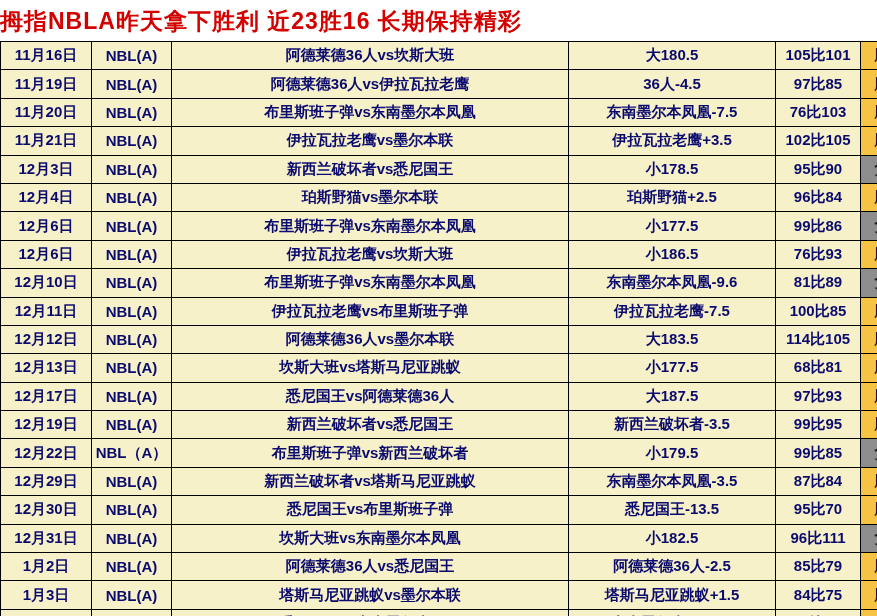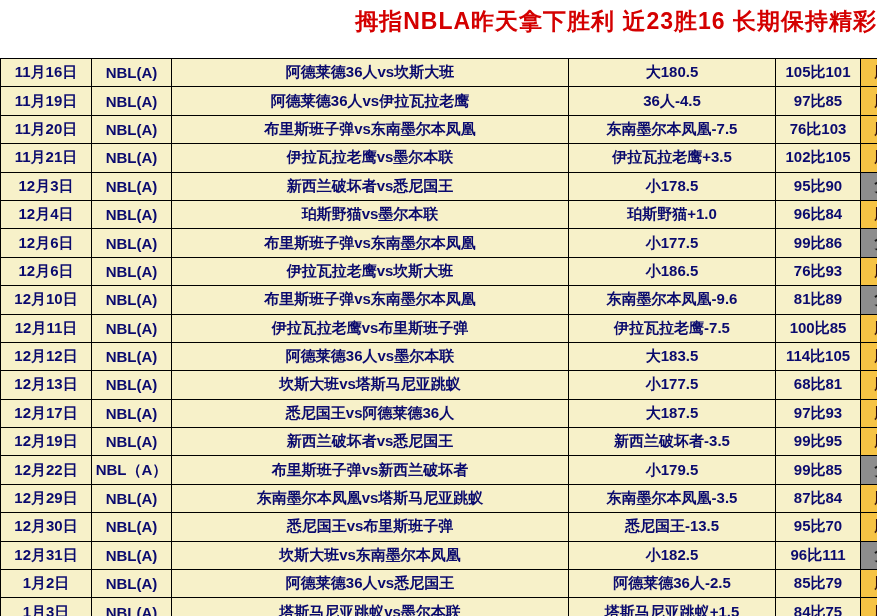--- a/index.html
+++ b/index.html
@@ -13,27 +13,27 @@
     font-family: "Liberation Serif", "DejaVu Serif", serif;
     overflow: hidden;
   }
   .page {
     width: 877px;
     height: 616px;
     position: relative;
     background: #ffffff;
   }
   .title {
-    text-align: right;
+    text-align: left;
     color: #d40000;
     font-weight: bold;
     font-size: 23px;
     letter-spacing: 1px;
     padding-top: 6px;
-    padding-bottom: 21px;
+    padding-bottom: 4px;
     font-family: "Liberation Sans", "DejaVu Sans", sans-serif;
     white-space: nowrap;
   }
   table.match-table {
     border-collapse: collapse;
     table-layout: fixed;
     width: 877px;
     background: #f5efc8;
   }
   table.match-table td {
@@ -110,21 +110,21 @@
           <td class="c-league">NBL(A)</td>
           <td class="c-match">新西兰破坏者vs悉尼国王</td>
           <td class="c-line">小178.5</td>
           <td class="c-score">95比90</td>
           <td class="c-result loss">负</td>
         </tr>
         <tr>
           <td class="c-date">12月4日</td>
           <td class="c-league">NBL(A)</td>
           <td class="c-match">珀斯野猫vs墨尔本联</td>
-          <td class="c-line">珀斯野猫+1.0</td>
+          <td class="c-line">珀斯野猫+2.5</td>
           <td class="c-score">96比84</td>
           <td class="c-result win">胜</td>
         </tr>
         <tr>
           <td class="c-date">12月6日</td>
           <td class="c-league">NBL(A)</td>
           <td class="c-match">布里斯班子弹vs东南墨尔本凤凰</td>
           <td class="c-line">小177.5</td>
           <td class="c-score">99比86</td>
           <td class="c-result loss">负</td>
@@ -189,21 +189,21 @@
           <td class="c-date">12月22日</td>
           <td class="c-league">NBL（A）</td>
           <td class="c-match">布里斯班子弹vs新西兰破坏者</td>
           <td class="c-line">小179.5</td>
           <td class="c-score">99比85</td>
           <td class="c-result loss">负</td>
         </tr>
         <tr>
           <td class="c-date">12月29日</td>
           <td class="c-league">NBL(A)</td>
-          <td class="c-match">东南墨尔本凤凰vs塔斯马尼亚跳蚁</td>
+          <td class="c-match">新西兰破坏者vs塔斯马尼亚跳蚁</td>
           <td class="c-line">东南墨尔本凤凰-3.5</td>
           <td class="c-score">87比84</td>
           <td class="c-result win">胜</td>
         </tr>
         <tr>
           <td class="c-date">12月30日</td>
           <td class="c-league">NBL(A)</td>
           <td class="c-match">悉尼国王vs布里斯班子弹</td>
           <td class="c-line">悉尼国王-13.5</td>
           <td class="c-score">95比70</td>

